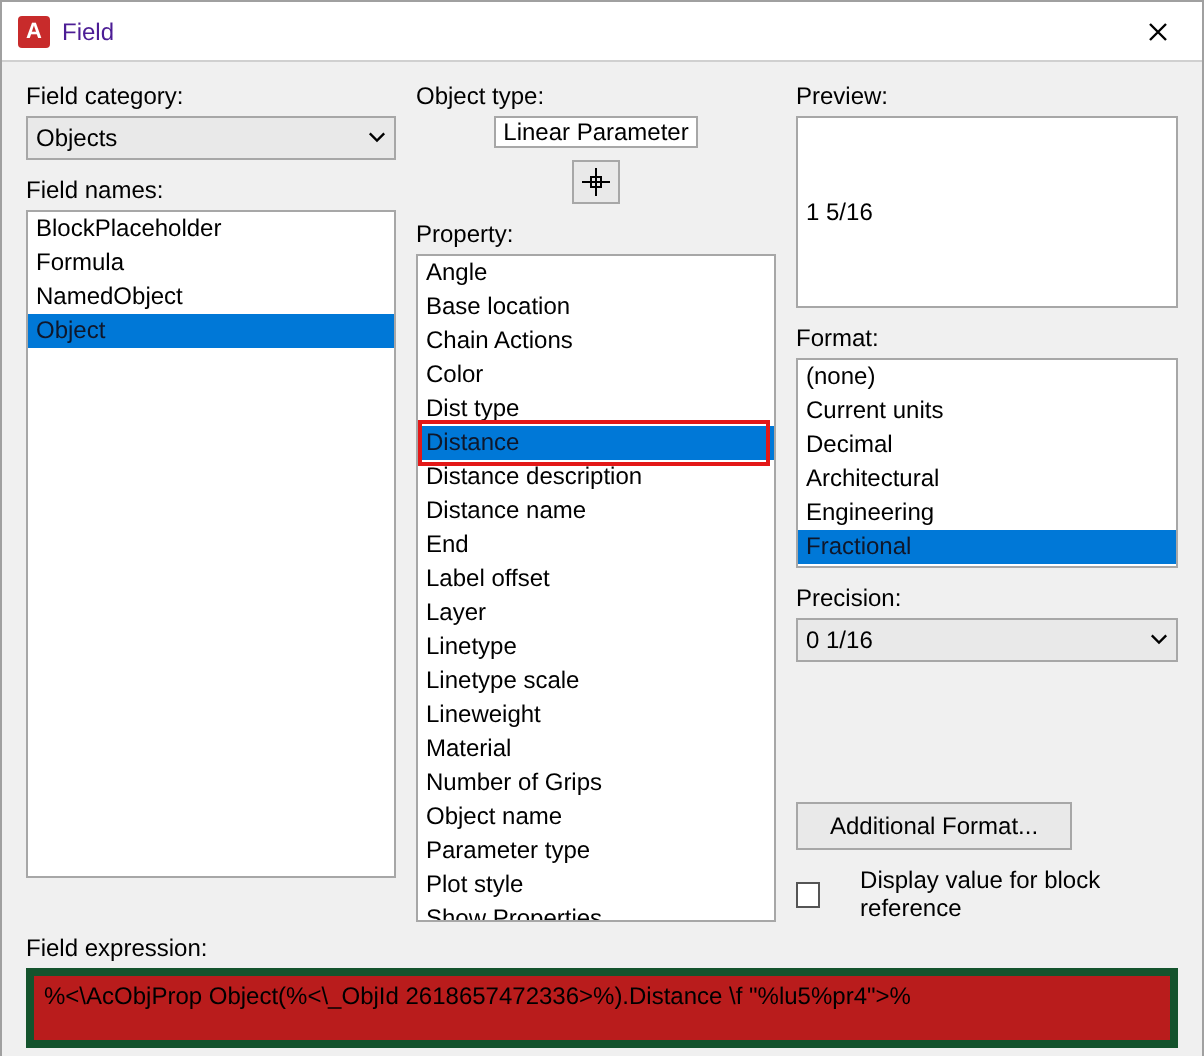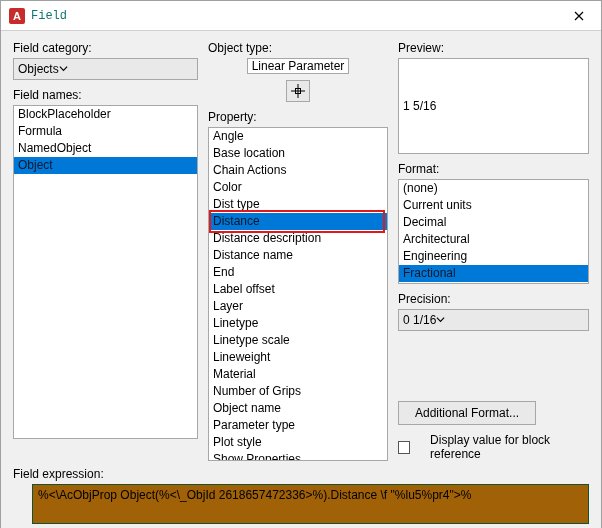--- a/index.html
+++ b/index.html
@@ -33,21 +33,21 @@
     background: #c82b2b;
     border-radius: 2px;
     display: flex;
     align-items: center;
     justify-content: center;
     color: #fff;
     font-weight: bold;
     font-size: 11px;
     margin-right: 6px;
   }
-  .title-text { flex: 1; color: #0f766e; font-family: Liberation Mono, monospace; }
+  .title-text { flex: 1; color: #4c1d95; }
   .close-btn {
     width: 45px;
     height: 29px;
     display: flex;
     align-items: center;
     justify-content: center;
     cursor: pointer;
   }
   .close-btn svg { width: 10px; height: 10px; }
   .body {
@@ -66,20 +66,21 @@
   .col2 { width: 180px; }
   .col3 { flex: 1; }
   .lbl { color: #000; margin-bottom: 3px; }
   .combo {
     height: 22px;
     border: 1px solid #a7a7a7;
     background: #e9e9e9;
     display: flex;
     align-items: center;
     padding: 0 4px;
+    justify-content: space-between;
     cursor: pointer;
   }
   .combo .chev svg { width: 9px; height: 9px; }
   .textfield {
     height: 22px;
     border: 1px solid #a7a7a7;
     background: #fff;
     display: flex;
     align-items: center;
     padding: 0 4px;
@@ -134,26 +135,25 @@
   }
   .btn.default { border: 2px solid #0078d7; }
   .cb-row { display: flex; align-items: center; gap: 20px; margin-top: 8px; }
   .cb {
     width: 13px; height: 13px;
     border: 1px solid #555;
     background: #fff;
     cursor: pointer;
   }
   .expr-box {
-    border: 1px solid #14532d;
-    background: #a16207;
+    border: 4px solid #14532d;
+    background: #b91c1c;
     height: 40px;
     padding: 3px 5px;
     overflow: hidden;
-    margin-left: 19px;
   }
   .footer {
     display: flex;
     justify-content: flex-end;
     gap: 8px;
     margin-top: 10px;
   }
   .spacer { height: 8px; }
 </style>
 </head>

